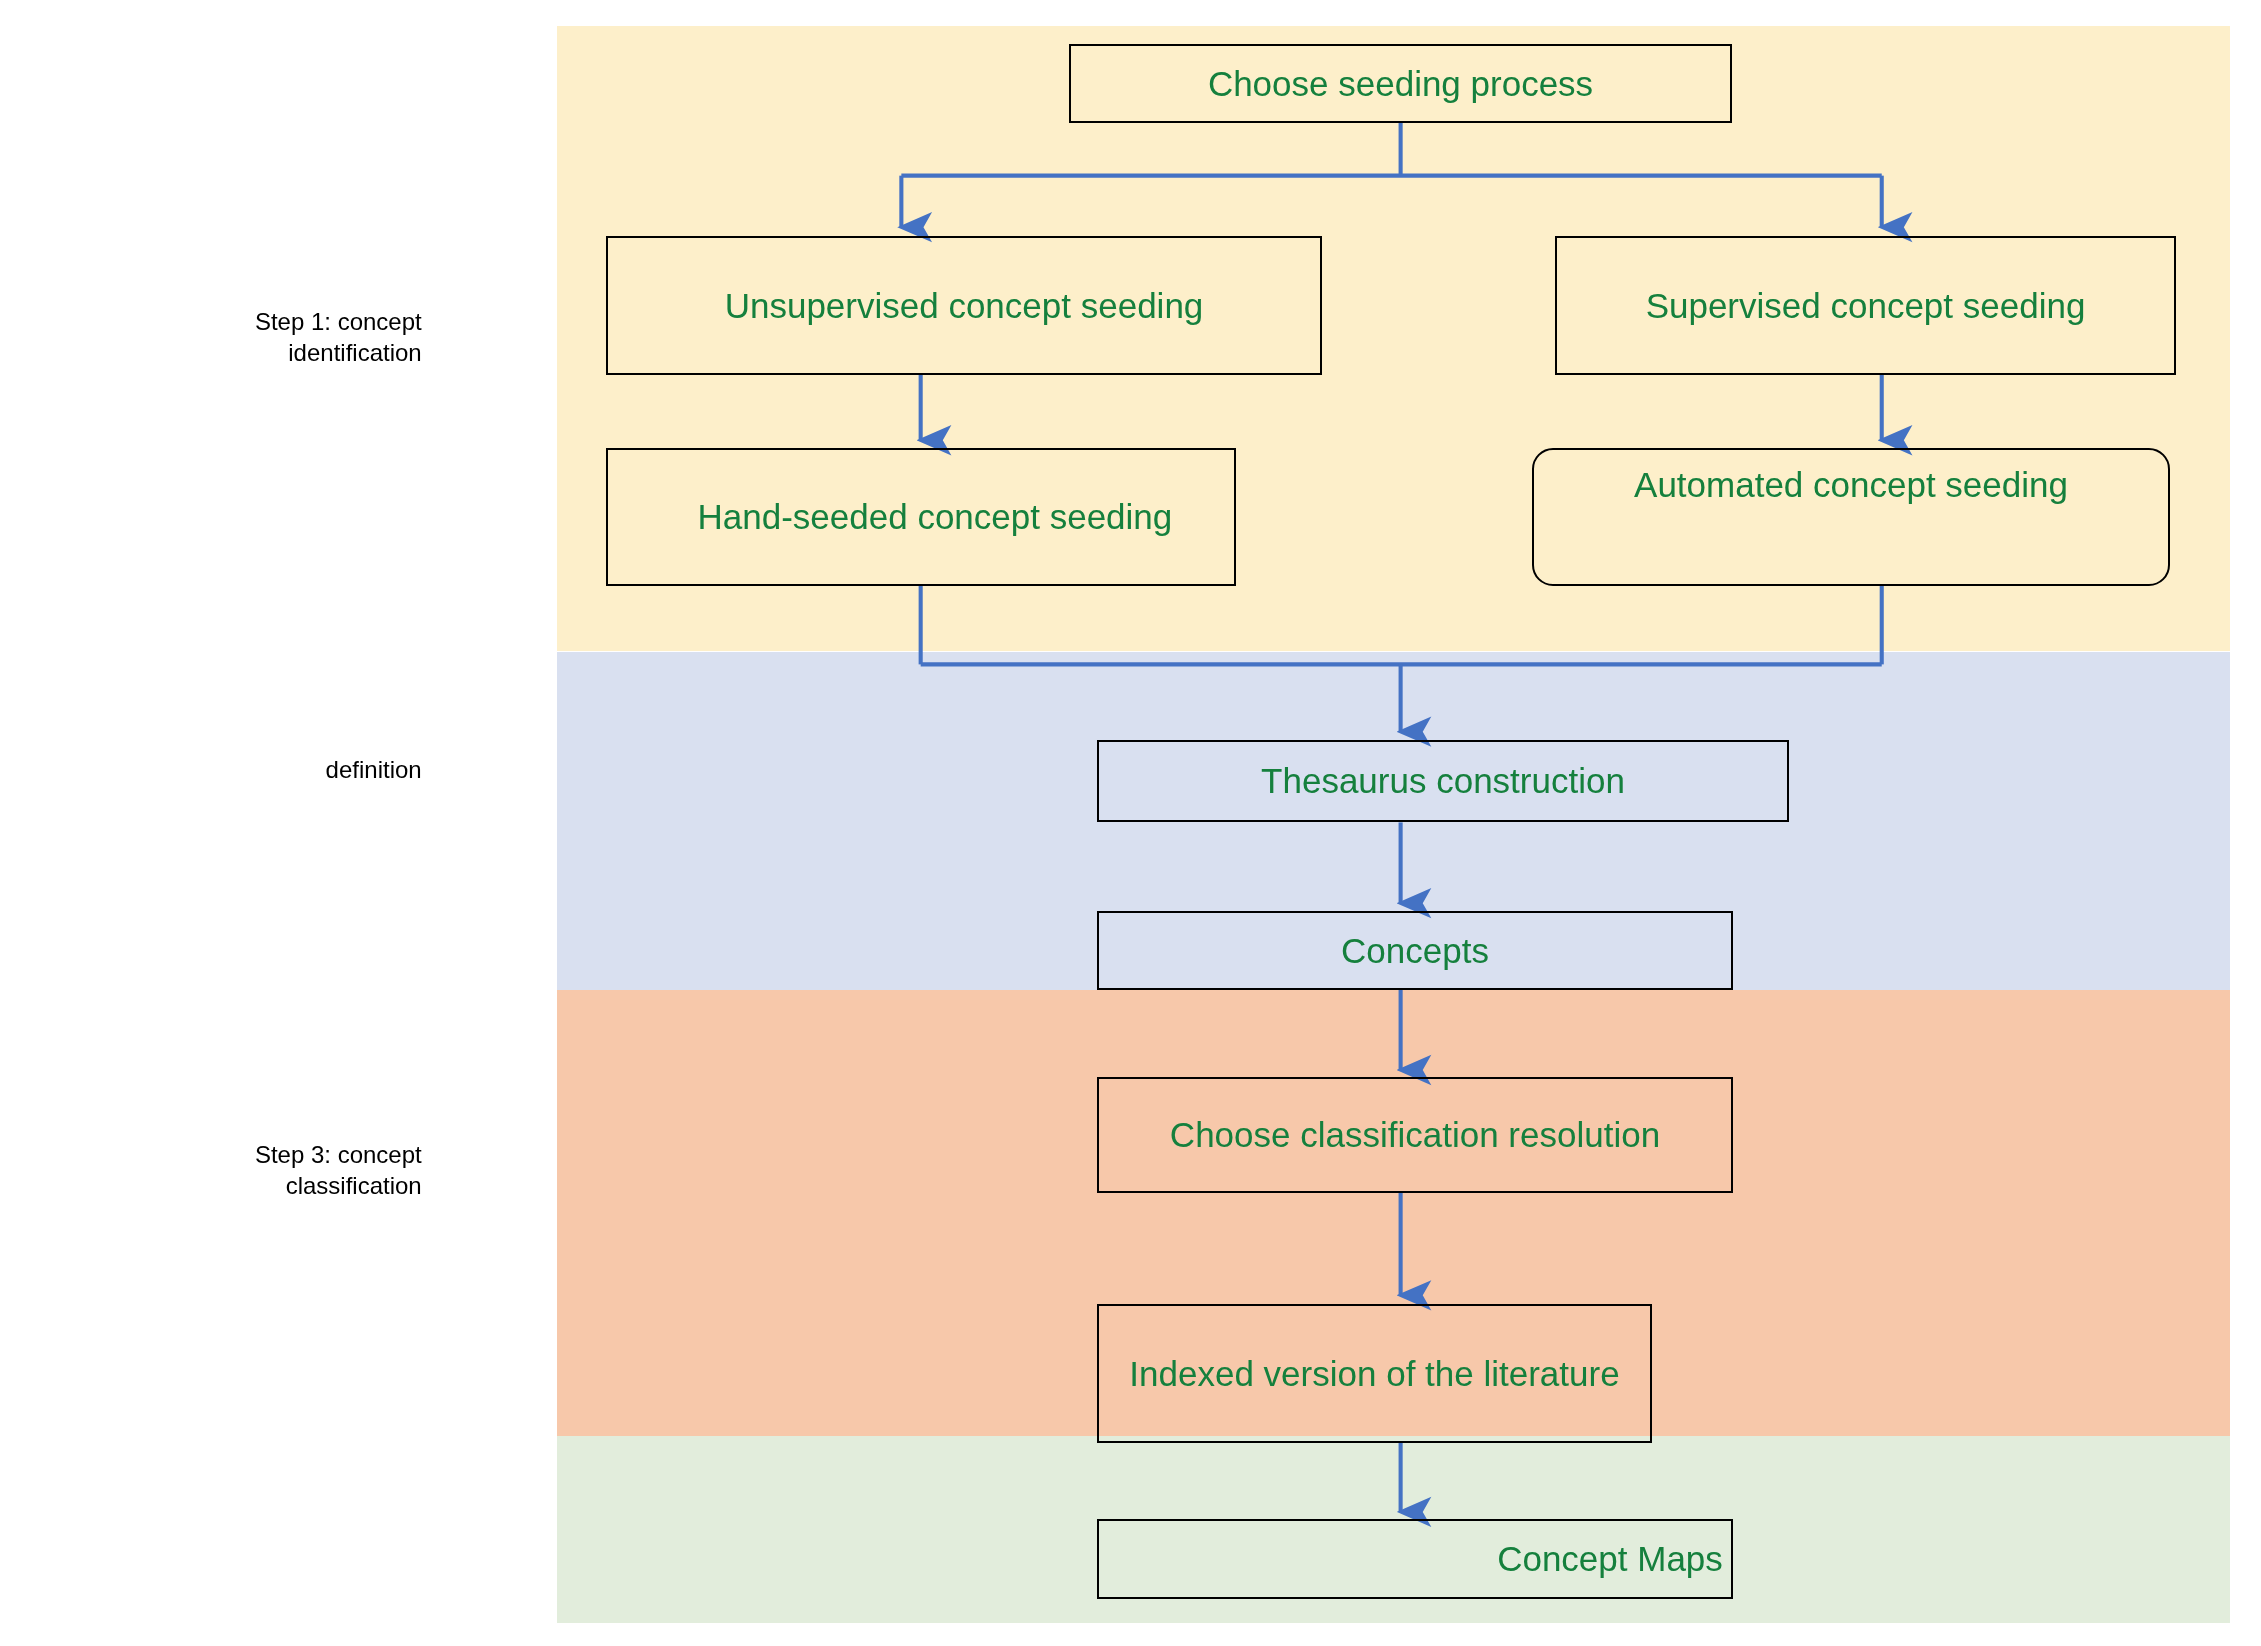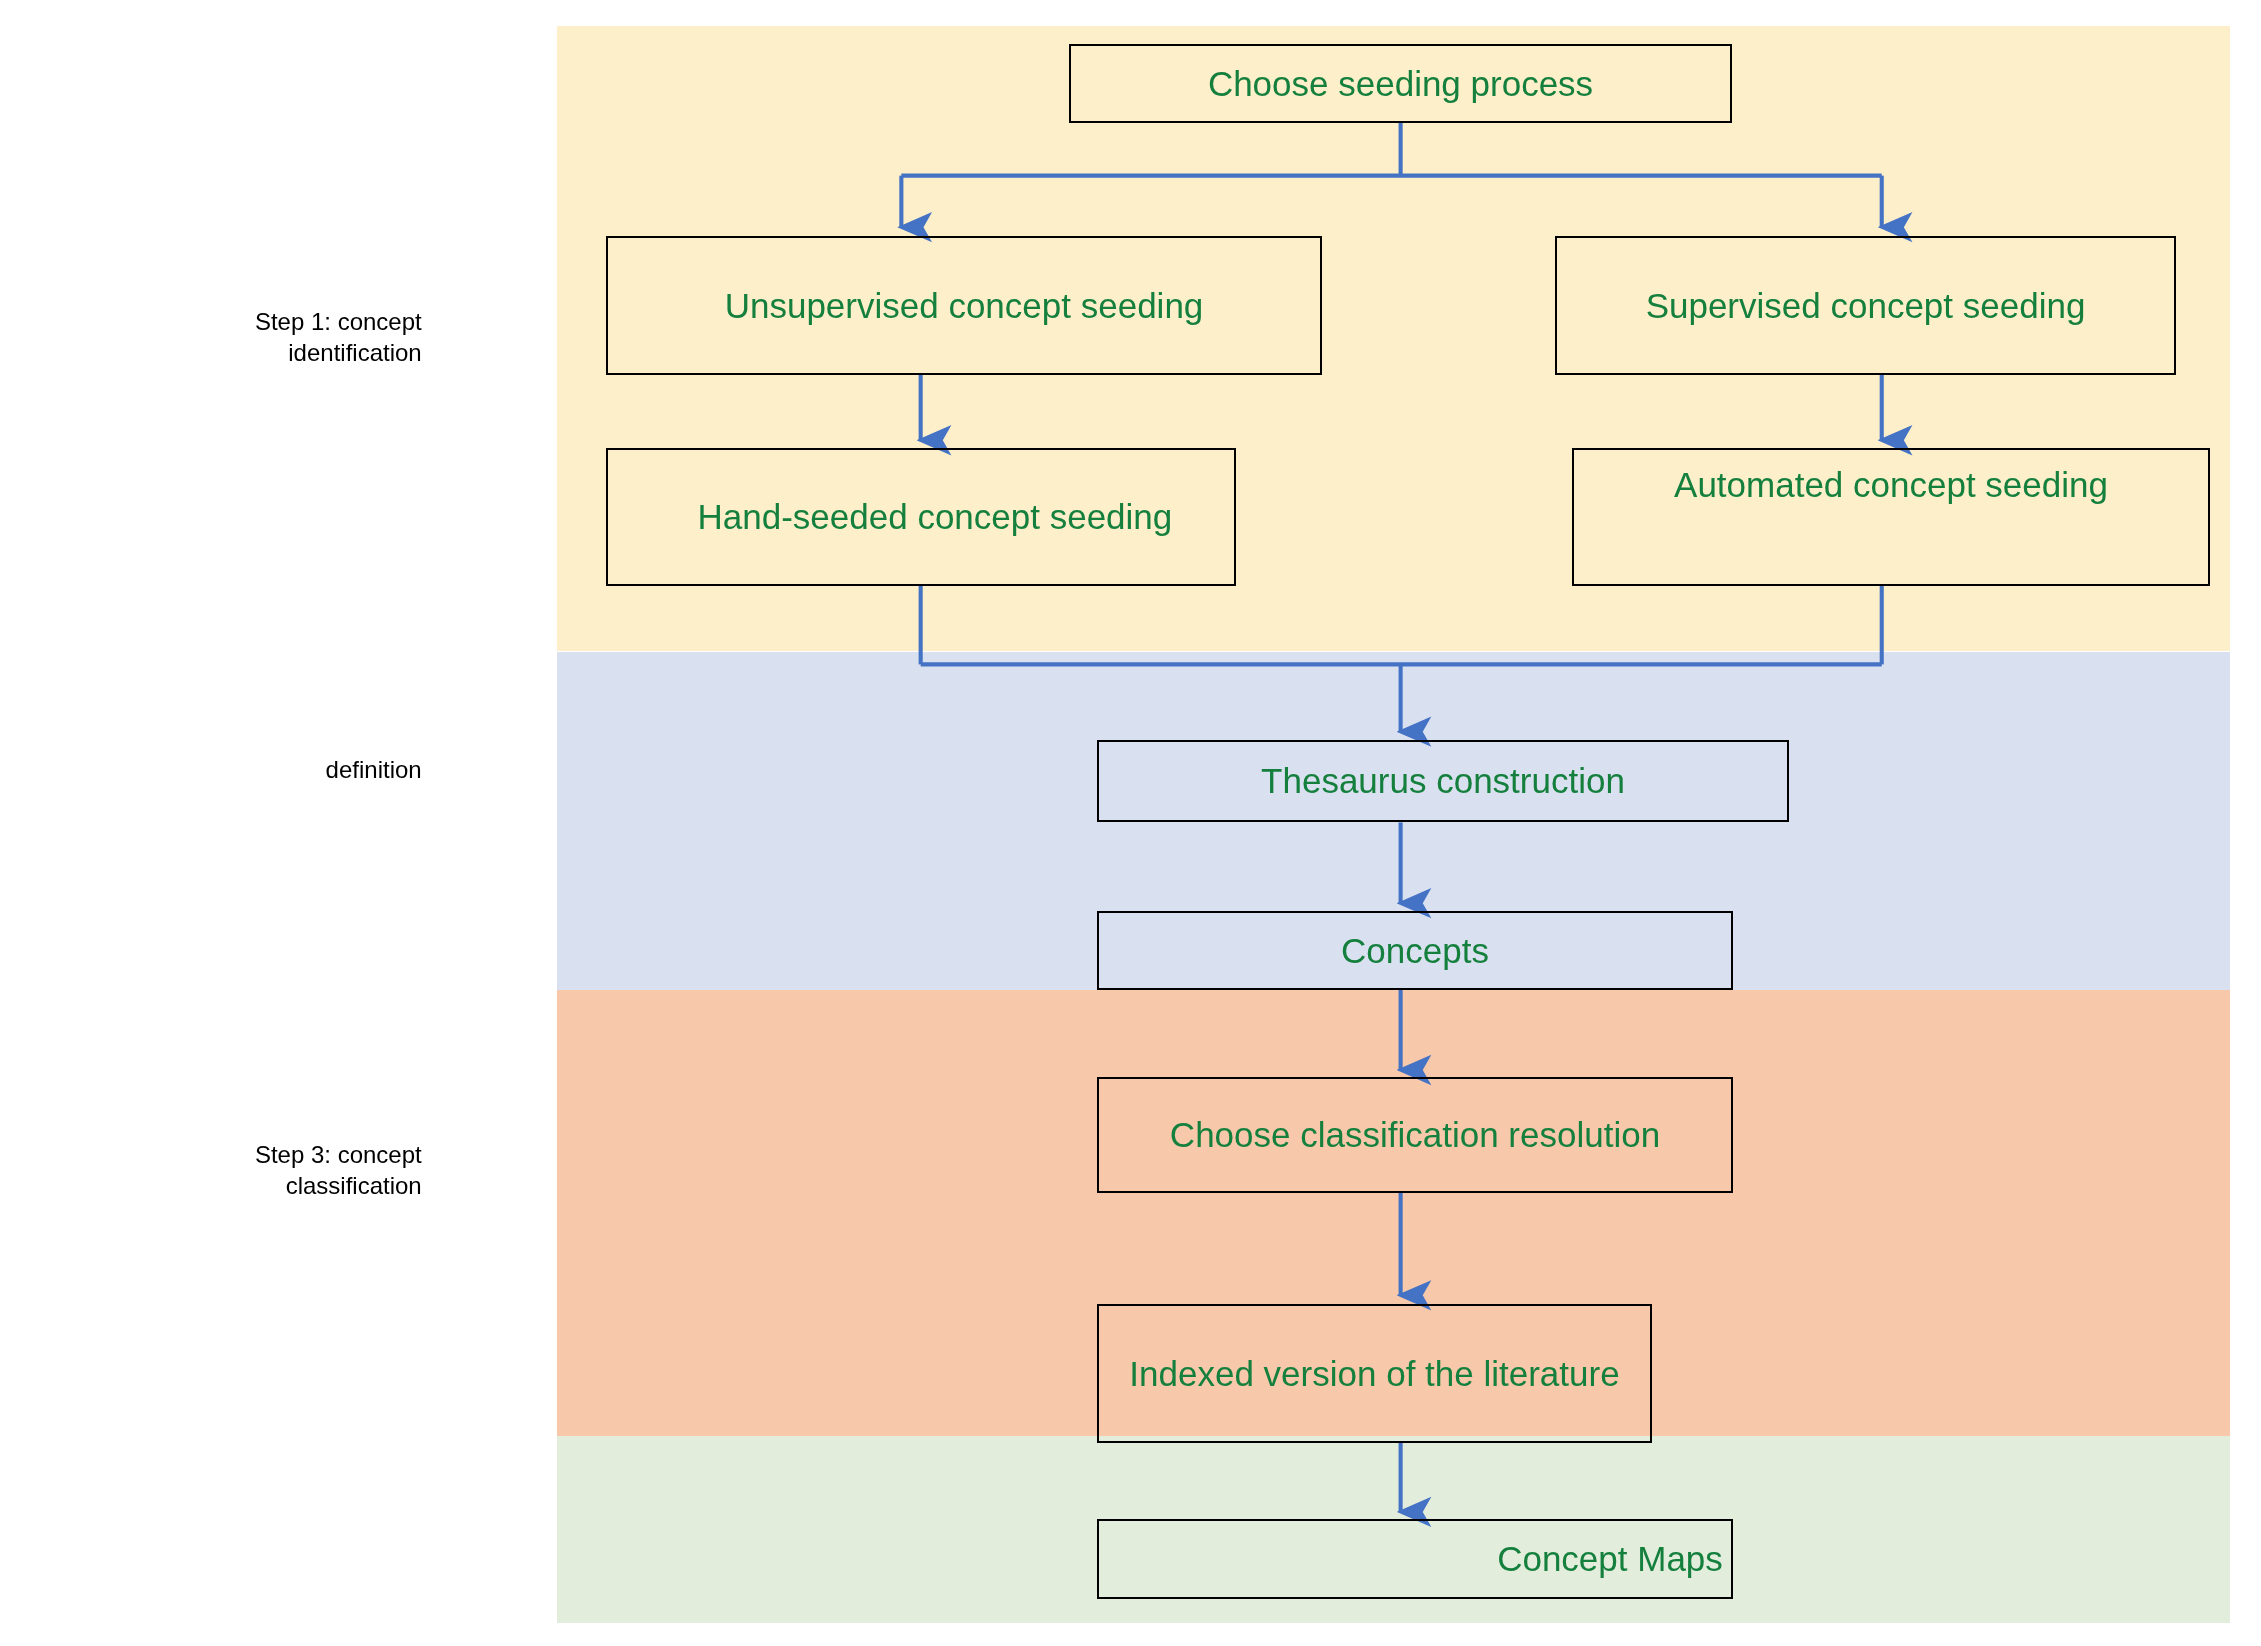--- a/index.html
+++ b/index.html
@@ -76,21 +76,21 @@
   </div>
 
   <div class="node" style="left:1555px;top:236px;width:621px;height:139px;">
     <span>Supervised concept seeding</span>
   </div>
 
   <div class="node" style="left:606px;top:448px;width:630px;height:138px;padding-left:36px;">
     <span>Hand-seeded concept seeding</span>
   </div>
 
-  <div class="node topalign" style="left:1572px;top:448px;width:638px;height:138px;">
+  <div class="node topalign" style="left:1532px;top:448px;width:638px;height:138px;border-radius:21px;">
     <span>Automated concept seeding</span>
   </div>
 
   <div class="node" style="left:1097px;top:740px;width:692px;height:82px;">
     <span>Thesaurus construction</span>
   </div>
 
   <div class="node" style="left:1097px;top:911px;width:636px;height:79px;">
     <span>Concepts</span>
   </div>

